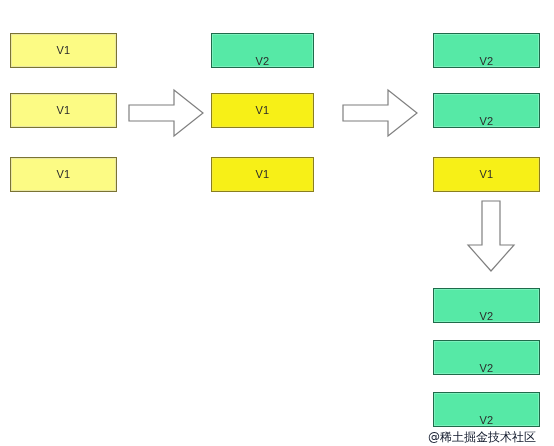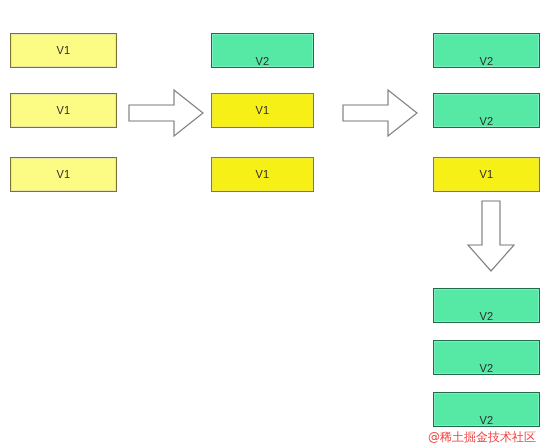--- a/index.html
+++ b/index.html
@@ -54,21 +54,21 @@
   }
   .arrow polygon {
     fill: #ffffff;
     stroke: #7f7f7f;
     stroke-width: 1.2;
     stroke-linejoin: miter;
   }
   .watermark {
     position: absolute;
     font-size: 12px;
-    color: #ef4444;
+    color: #0f172a;
     white-space: nowrap;
     user-select: none;
     font-family: "DejaVu Sans", "Liberation Sans", sans-serif;
   }
 </style>
 </head>
 <body>
 
 <div id="canvas">
 

